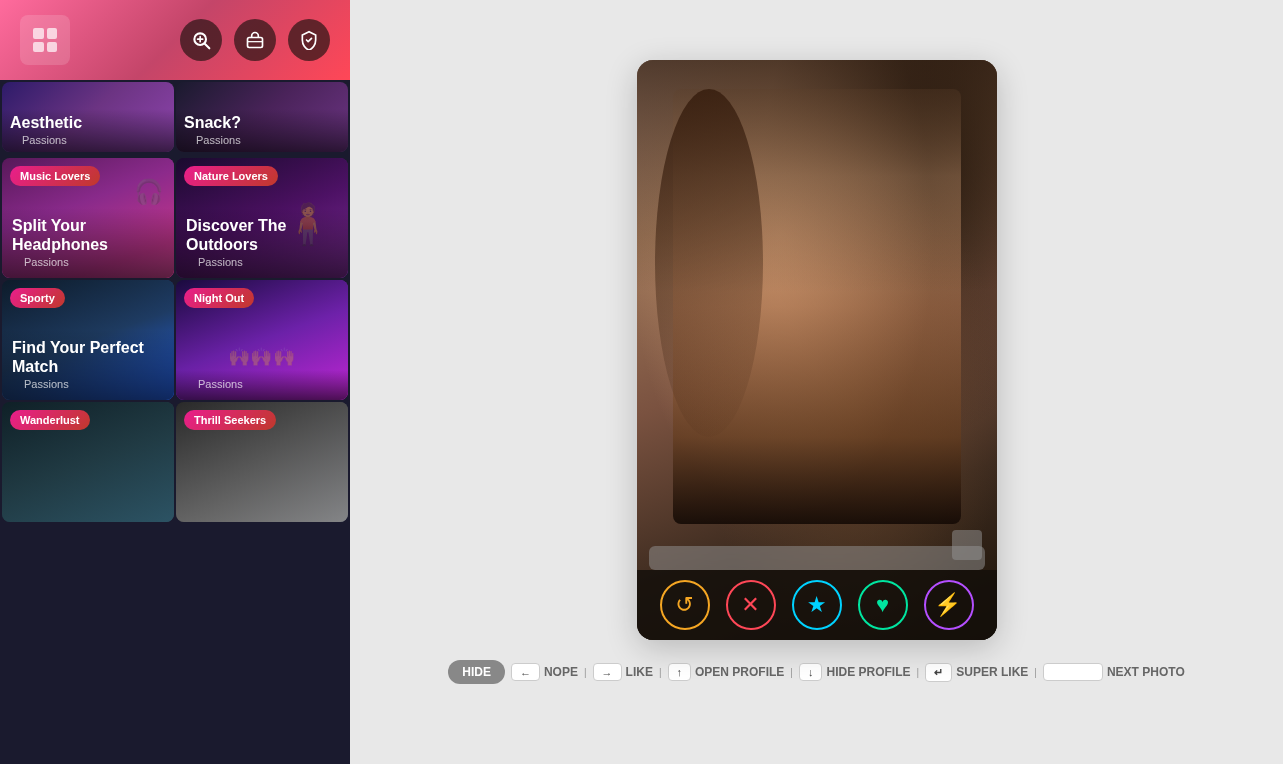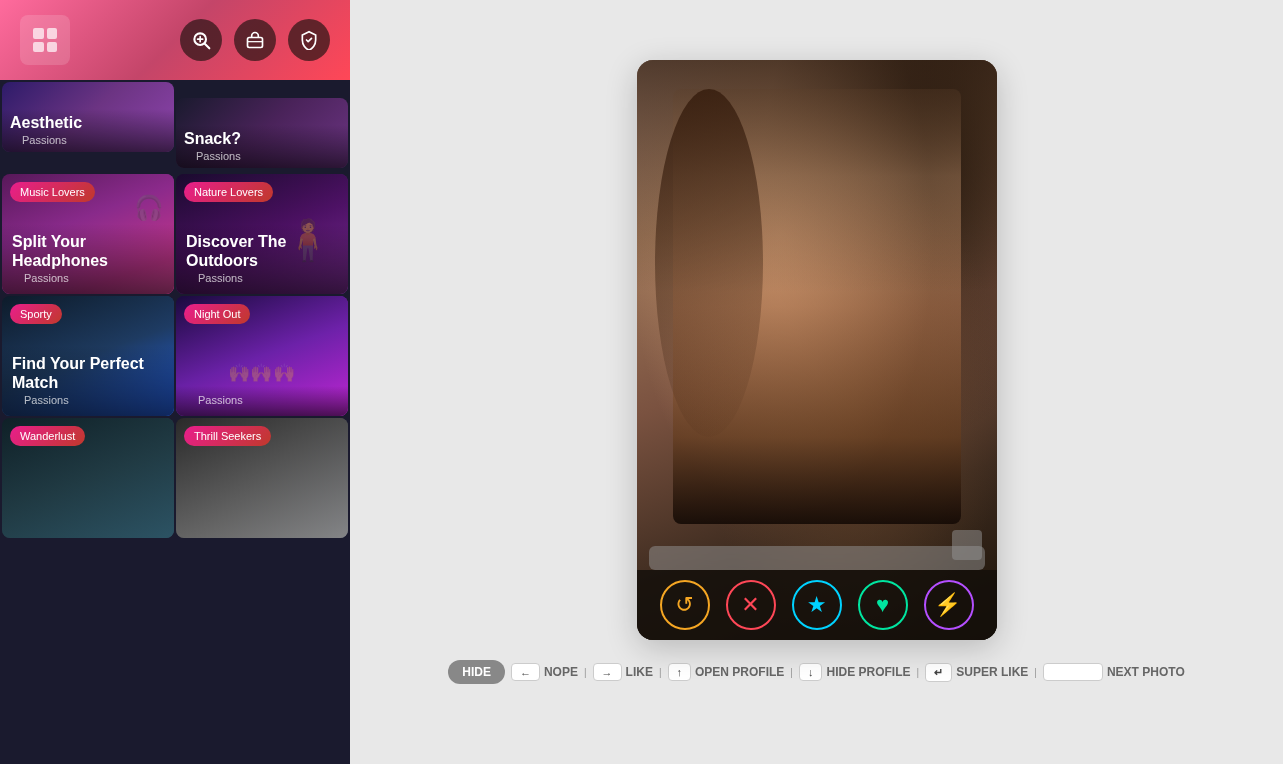--- a/index.html
+++ b/index.html
@@ -91,33 +91,33 @@
     .passion-card {
       position: relative;
       height: 120px;
       border-radius: 8px;
       overflow: hidden;
       cursor: pointer;
     }
 
     
     .card-aesthetic { background: linear-gradient(135deg, #2d1b69, #6c3483, #8e44ad); }
-    .card-snack { background: linear-gradient(135deg, #1a1a2e, #4a235a, #6c3483); margin-top: 16px; }
+    .card-snack { background: linear-gradient(135deg, #1a1a2e, #4a235a, #6c3483); }
     .card-music { background: linear-gradient(135deg, #2c0a3e, #7b2d8b, #e91e8c); }
     .card-nature { background: linear-gradient(135deg, #1a0a2e, #4a1060, #8b2fc9); }
     .card-sporty { background: linear-gradient(135deg, #0d1b2a, #1b3a5c, #2563eb); }
     .card-nightout { background: linear-gradient(135deg, #1a0a3e, #6b21a8, #c026d3); }
     .card-thrill { background: linear-gradient(135deg, #1c1c1c, #4a4a4a, #6b7280); }
     .card-wanderlust { background: linear-gradient(135deg, #0f2027, #203a43, #2c5364); }
 
     .card-badge {
       background: linear-gradient(135deg, #e91e8c, #c0392b);
       color: white;
       font-size: 11px;
-      font-weight: 400;
+      font-weight: 700;
       padding: 4px 10px;
       border-radius: 20px;
       position: absolute;
       top: 8px;
       left: 8px;
       z-index: 3;
       white-space: nowrap;
     }
 
     .card-content {

